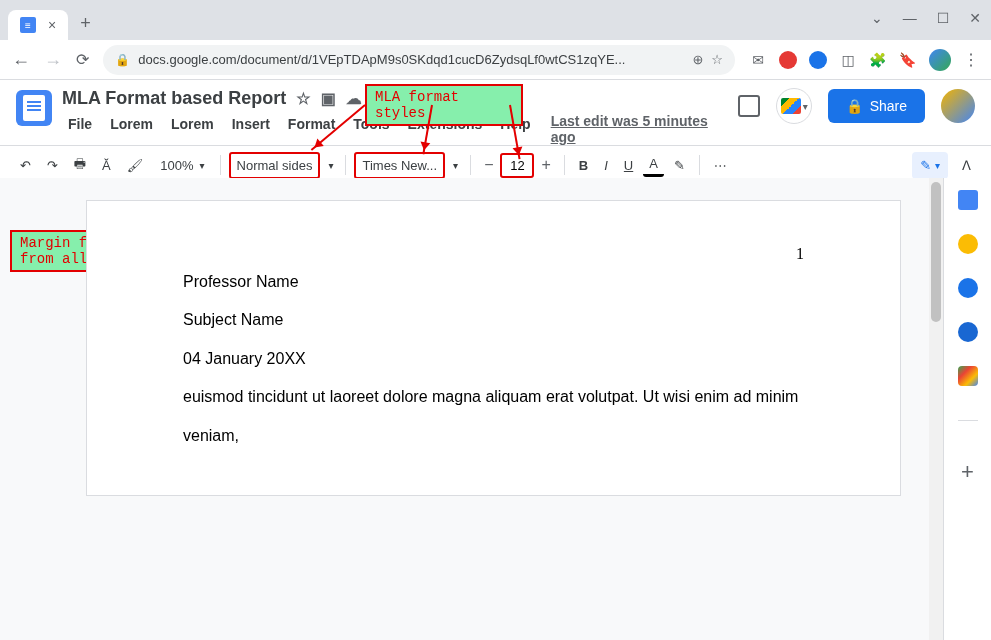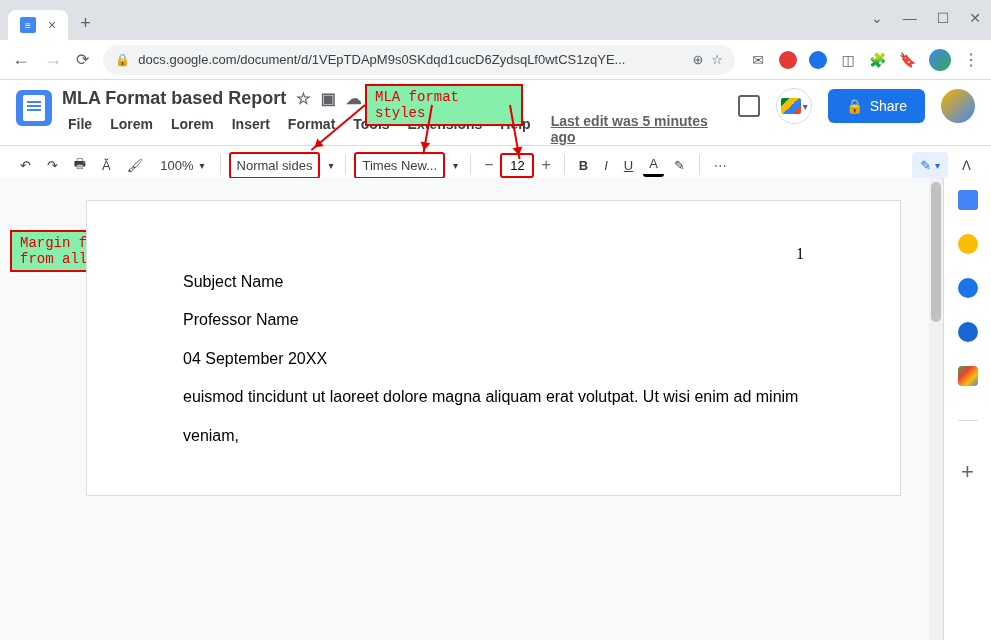--- a/index.html
+++ b/index.html
@@ -214,23 +214,23 @@
 <div class="annot annot-styles">MLA format styles</div>
 <div class="arrow-line" style="top:104px;left:365px;width:70px;transform:rotate(140deg)"></div>
 <div class="arrow-line" style="top:104px;left:432px;width:50px;transform:rotate(100deg)"></div>
 <div class="arrow-line" style="top:104px;left:510px;width:55px;transform:rotate(80deg)"></div>
 
 <div class="canvas-area">
   <div class="outline-btn">☰</div>
   <div class="annot" style="top:52px;left:10px;width:240px">Margin fix at 1-inches from all sides</div>
   <div class="page">
     <div class="page-num">1</div>
+    <div>Professor Name</div>
     <div>Subject Name</div>
-    <div>Professor Name</div>
-    <div>04 September 20XX</div>
+    <div>04 January 20XX</div>
     <div>euismod tincidunt ut laoreet dolore magna aliquam erat volutpat. Ut wisi enim ad minim veniam,</div>
 
   </div>
 </div>
 
 <div class="scroll-y">
   <div class="scroll-thumb"></div>
 </div>
 
 <div class="side-panel">

